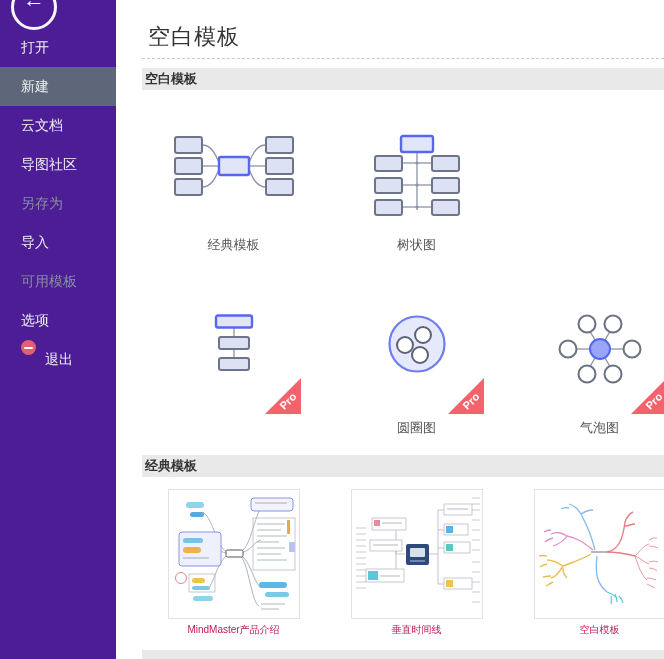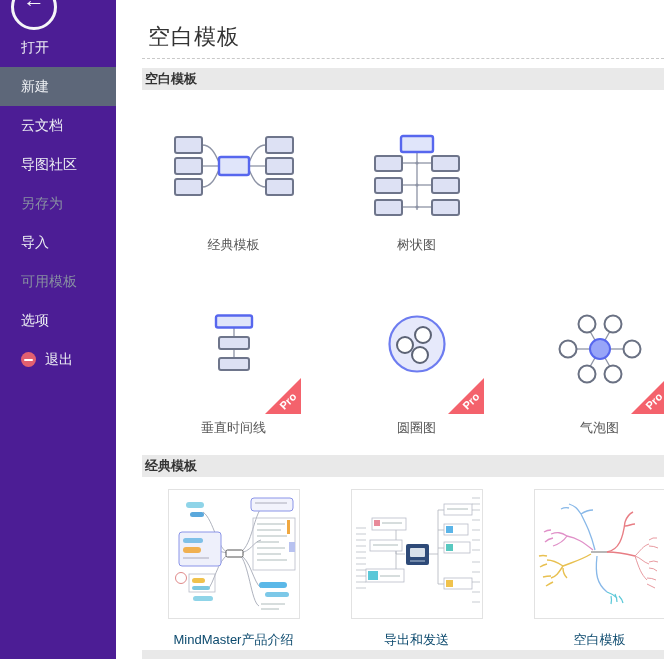--- a/index.html
+++ b/index.html
@@ -19,21 +19,21 @@
     box-sizing:border-box;cursor:pointer;
   }
   .back-btn .arrow{color:#f5f6f8;font-size:22px;line-height:1;margin-bottom:16px;font-weight:bold;}
   .menu{position:absolute;top:28px;left:0;right:0;}
   .sb-item{
     height:39px;line-height:39px;padding-left:21px;
     font-size:14px;color:#eef0f4;cursor:pointer;white-space:nowrap;
   }
   .sb-item.disabled{color:#8890a1;cursor:default;}
   .sb-item.active{background:#5d6779;}
-  .sb-item.exit{display:flex;align-items:center;}
+  .sb-item.exit{display:flex;align-items:flex-start;}
   .exit-icon{
     width:15px;height:15px;border-radius:50%;background:#e2606f;
     display:inline-block;position:relative;margin-right:9px;flex:0 0 auto;
   }
   .exit-icon::after{
     content:"";position:absolute;left:3px;top:6.5px;width:9px;height:2.4px;
     background:#ffffff;border-radius:1px;
   }
 
   
@@ -73,21 +73,21 @@
     transform:rotate(-45deg);
   }
 
   
   .cards{position:absolute;left:9px;top:489px;width:549px;display:grid;grid-template-columns:183px 183px 183px;}
   .card-cell{display:flex;flex-direction:column;align-items:center;cursor:pointer;}
   .thumb{
     width:130px;height:128px;background:#ffffff;border:1px solid #e2e2e2;
     box-sizing:content-box;
   }
-  .card-label{margin-top:12px;font-size:13px;color:#0c4a6e;white-space:nowrap;}
+  .card-label{margin-top:4px;font-size:10px;color:#be185d;white-space:nowrap;}
 
   svg{display:block;}
 </style>
 </head>
 <body>
 
 <div class="sidebar">
   <div class="back-btn">
     <span class="arrow">←</span>
   </div>
@@ -166,21 +166,20 @@
 
     <div class="tile">
       <div class="icon-wrap">
         <svg width="48" height="58" viewBox="0 0 48 58">
           <line x1="24" y1="8" x2="24" y2="50" stroke="#8d93a5" stroke-width="1.3"></line>
           <rect x="6" y="1.5" width="36" height="12" rx="2" fill="#e0e5fa" stroke="#5767ee" stroke-width="2.4"></rect>
           <rect x="9" y="23" width="30" height="12" rx="2" fill="#dde1f4" stroke="#6e758b" stroke-width="2"></rect>
           <rect x="9" y="44" width="30" height="12" rx="2" fill="#dde1f4" stroke="#6e758b" stroke-width="2"></rect>
         </svg>
       </div>
-      <div class="t-label">垂直时间线</div>
       <div class="pro-badge">
         <div class="tri"></div>
         <span class="pro-text">Pro</span>
       </div>
     </div>
 
     <div class="tile">
       <div class="icon-wrap">
         <svg width="80" height="62" viewBox="0 0 80 62">
           <circle cx="40" cy="30" r="27.5" fill="#e6e9fb" stroke="#6d7cf0" stroke-width="2.2"></circle>
@@ -328,21 +327,21 @@
               <line x1="120" y1="50" x2="128" y2="50"></line>
             <line x1="120" y1="60" x2="128" y2="60"></line>
               <line x1="120" y1="72" x2="128" y2="72"></line>
             <line x1="120" y1="82" x2="128" y2="82"></line>
               <line x1="120" y1="92" x2="128" y2="92"></line>
             <line x1="120" y1="102" x2="128" y2="102"></line>
               <line x1="120" y1="112" x2="128" y2="112"></line>
           </g>
         </svg>
       </div>
-      <div class="card-label">导出和发送</div>
+      <div class="card-label">垂直时间线</div>
     </div>
 
     <div class="card-cell">
       <div class="thumb">
         <svg width="130" height="128" viewBox="0 0 130 128">
           <line x1="56" y1="62" x2="72" y2="62" stroke="#999" stroke-width="1.4"></line>
           <g fill="none" stroke="#e87d84" stroke-width="1.4">
             <path d="M72,62 C84,60 88,48 90,32"></path>
             <path d="M90,32 C92,26 94,24 98,22"></path>
             <path d="M90,36 C94,36 96,34 100,34"></path>

